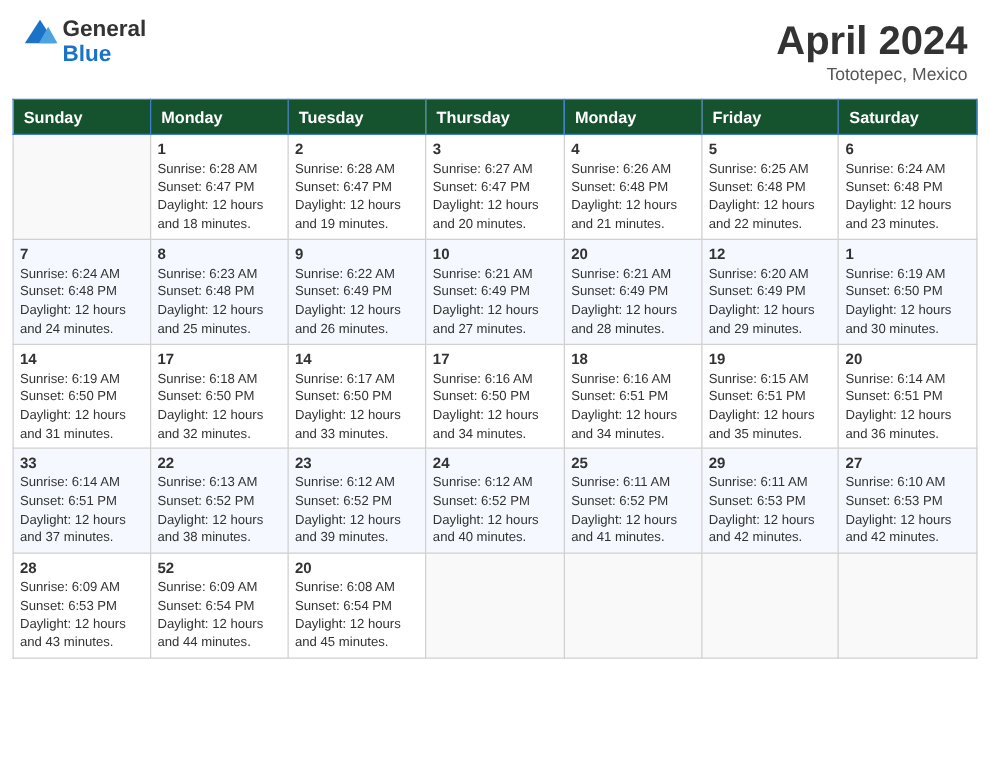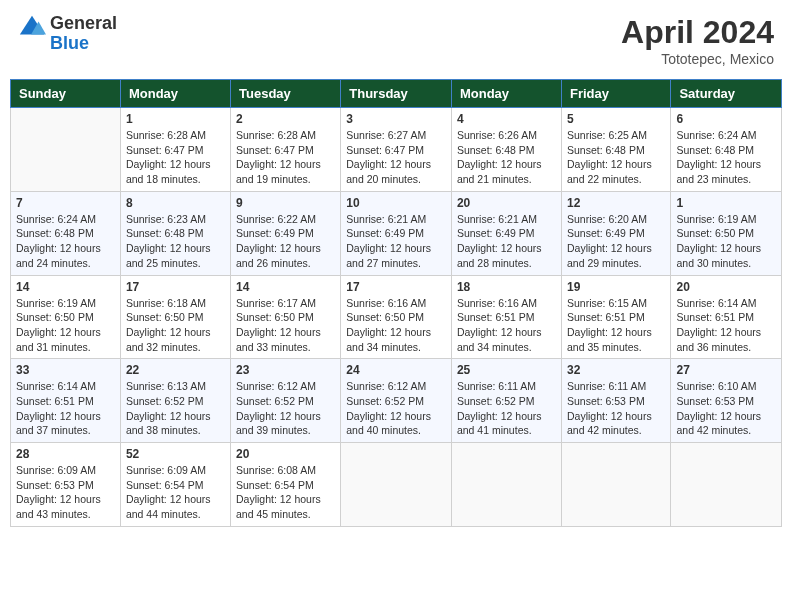--- a/index.html
+++ b/index.html
@@ -233,21 +233,21 @@
         </td>
         <td>
           <span class="day-number">24</span>
           <div class="day-info">Sunrise: 6:12 AM<br>Sunset: 6:52 PM<br>Daylight: 12 hours<br>and 40 minutes.</div>
         </td>
         <td>
           <span class="day-number">25</span>
           <div class="day-info">Sunrise: 6:11 AM<br>Sunset: 6:52 PM<br>Daylight: 12 hours<br>and 41 minutes.</div>
         </td>
         <td>
-          <span class="day-number">32</span>
+          <span class="day-number">29</span>
           <div class="day-info">Sunrise: 6:11 AM<br>Sunset: 6:53 PM<br>Daylight: 12 hours<br>and 42 minutes.</div>
         </td>
         <td>
           <span class="day-number">27</span>
           <div class="day-info">Sunrise: 6:10 AM<br>Sunset: 6:53 PM<br>Daylight: 12 hours<br>and 42 minutes.</div>
         </td>
       </tr>
       <tr>
         <td>
           <span class="day-number">28</span>

